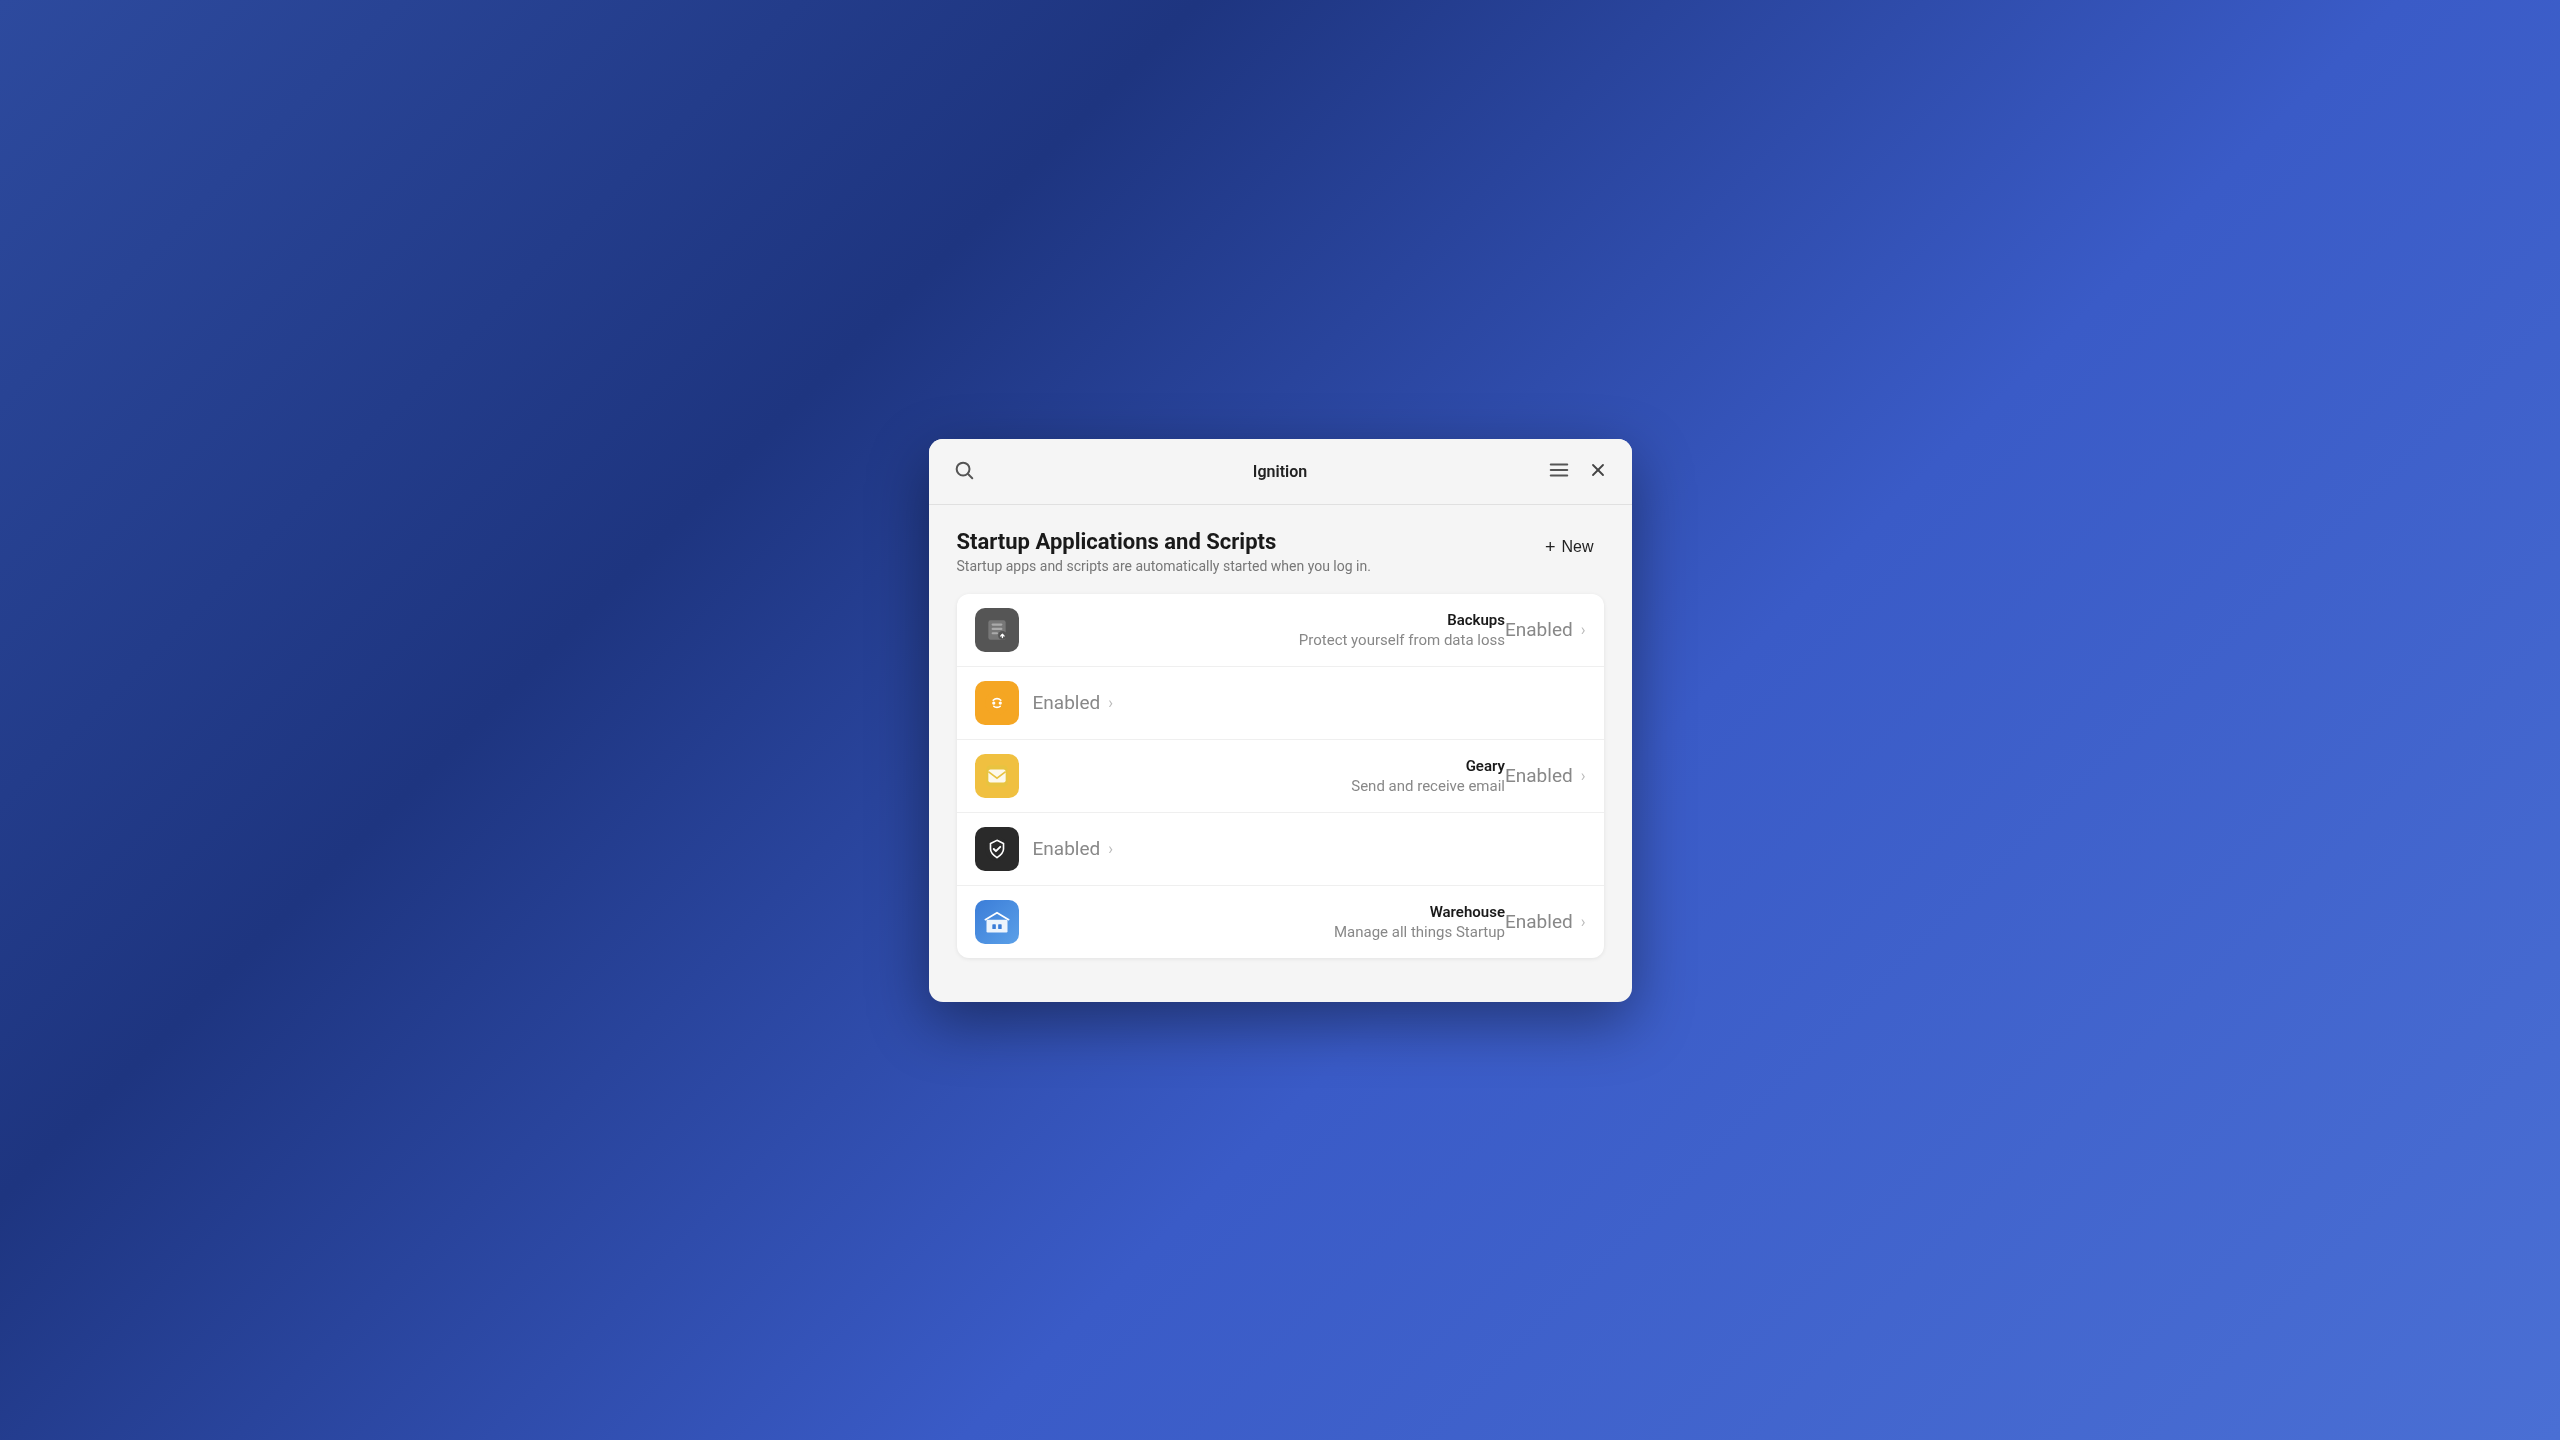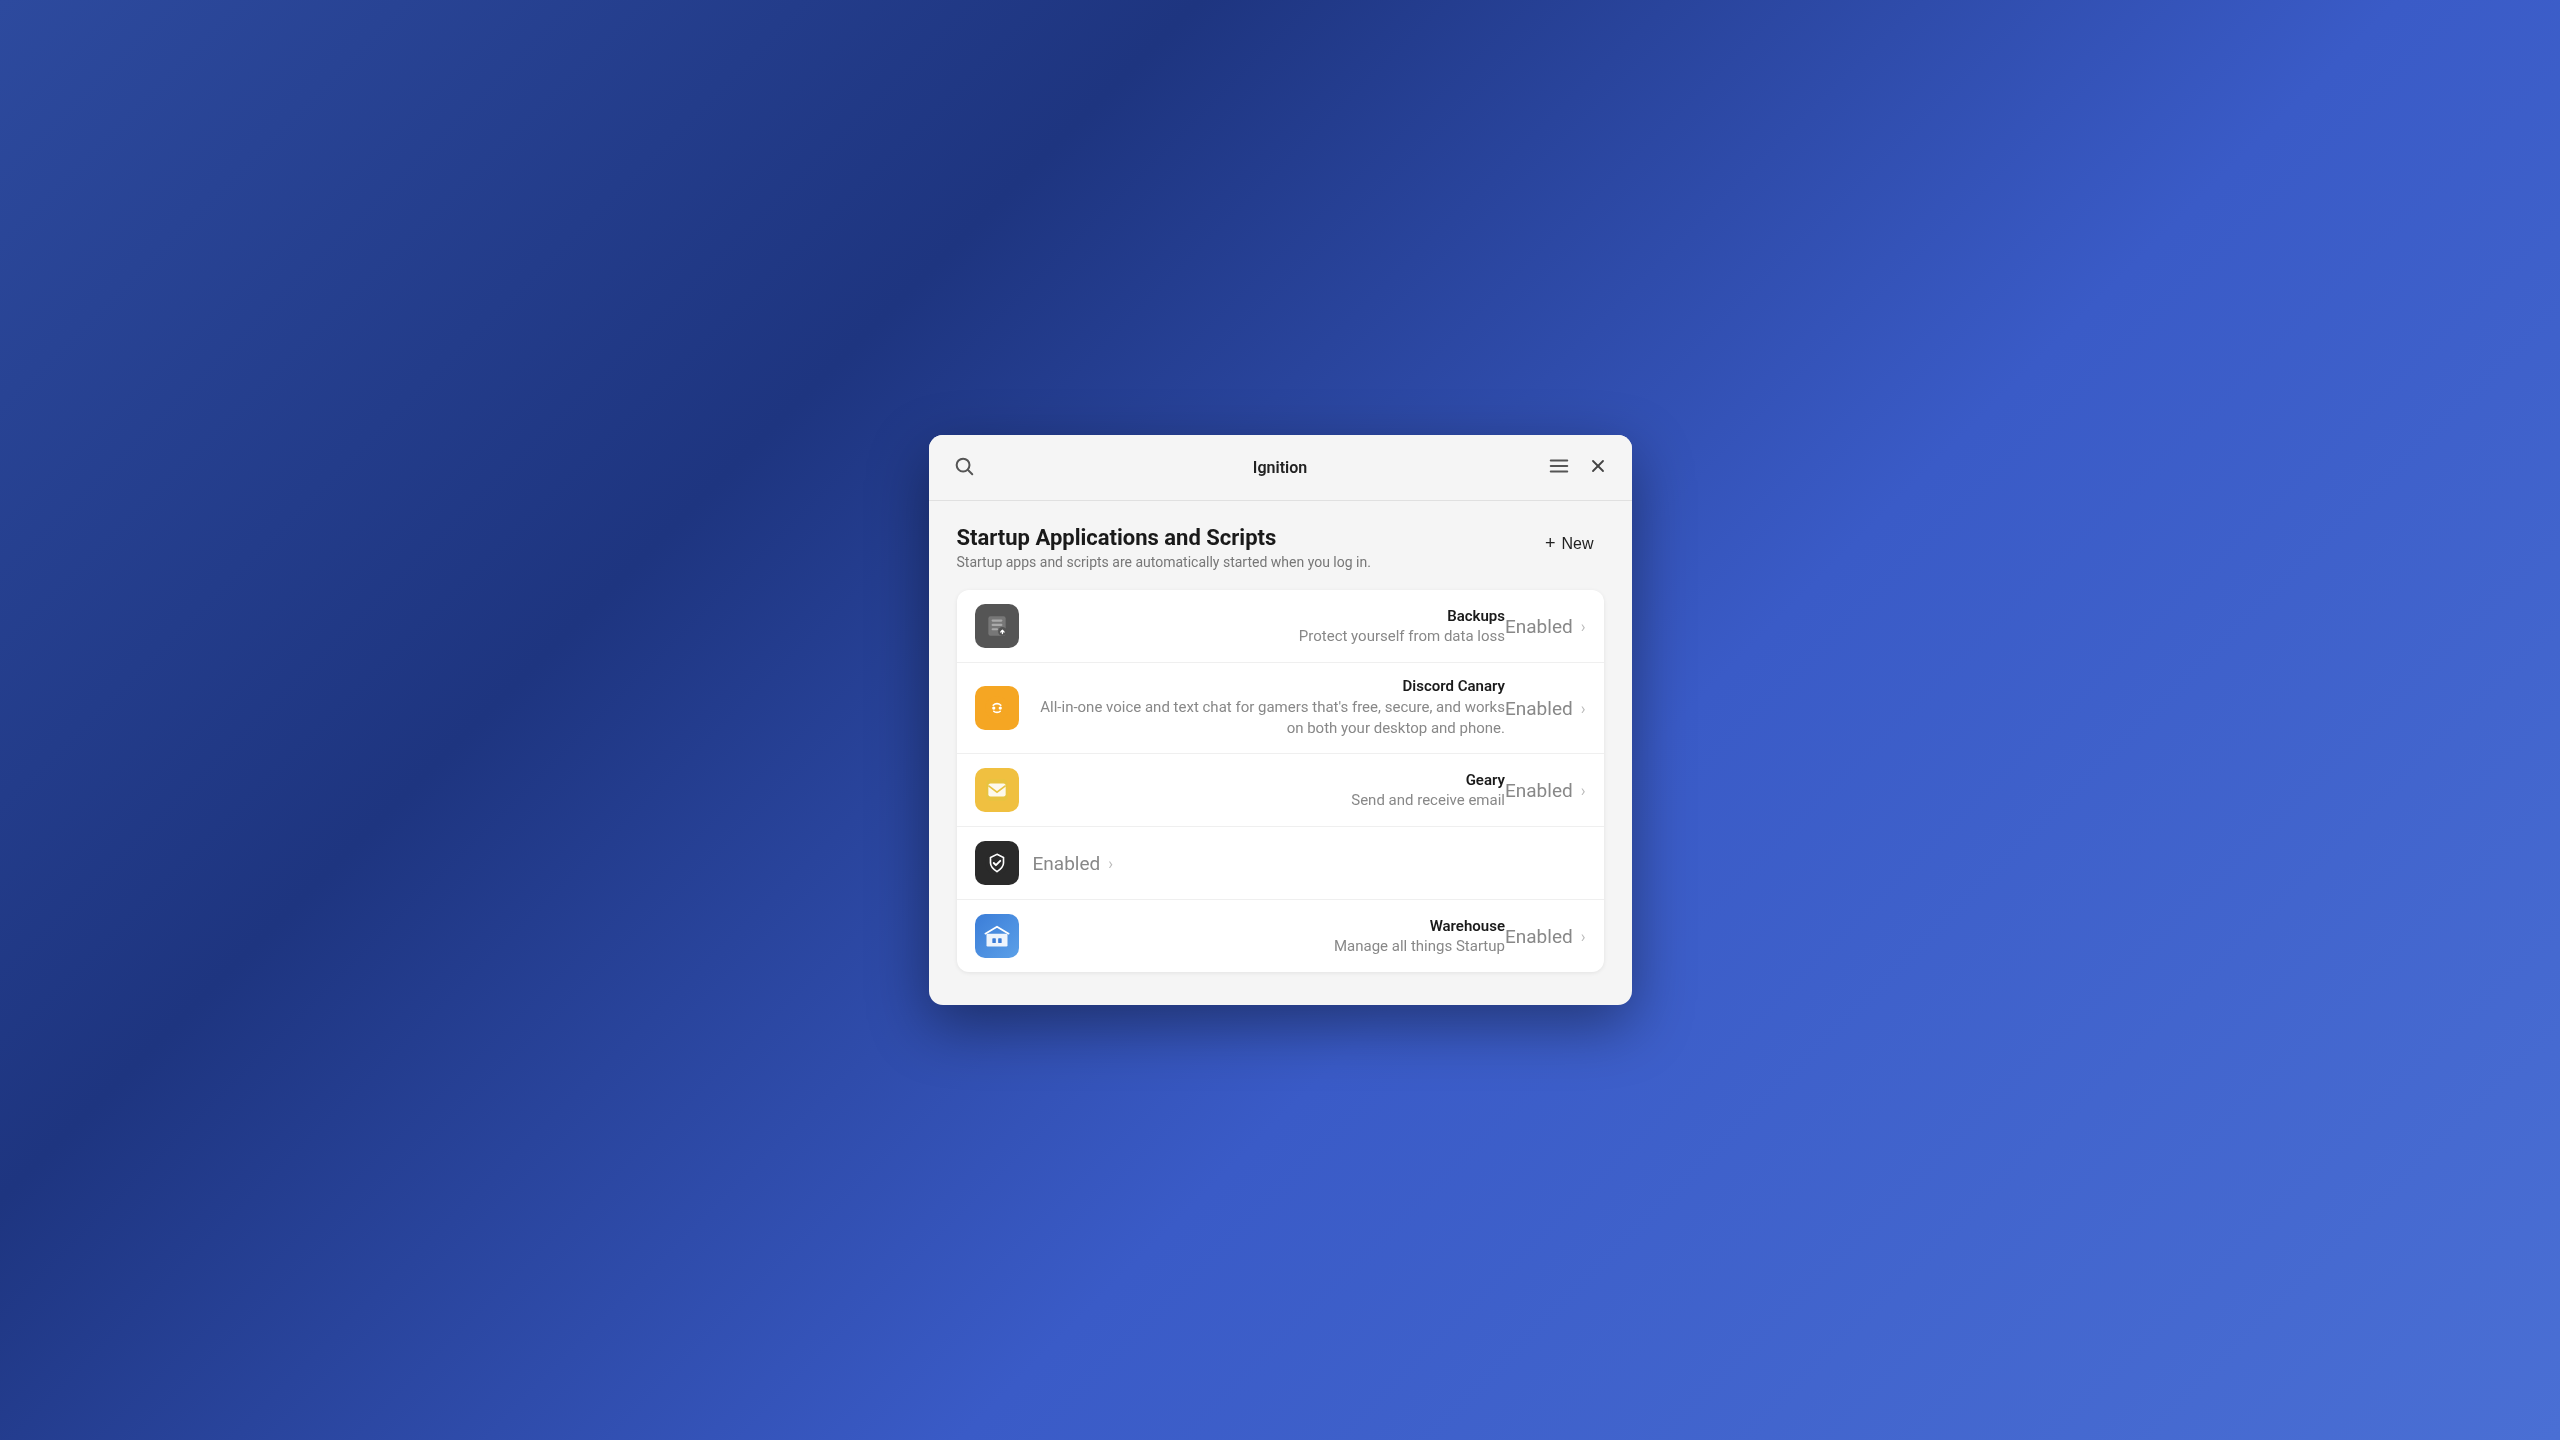--- a/index.html
+++ b/index.html
@@ -71,21 +71,21 @@
       line-height: 1;
       border-radius: 4px;
     }
 
     .close-btn {
       font-size: 16px;
       color: #444;
     }
 
     .content {
-      padding: 24px 28px 33px;
+      padding: 24px 28px 44px;
     }
 
     .header-row {
       display: flex;
       align-items: flex-start;
       justify-content: space-between;
       margin-bottom: 20px;
     }
 
     .page-title {
@@ -286,24 +286,20 @@
       <div class="app-item">
         <div class="app-icon icon-discord">
           <svg width="26" height="26" viewBox="0 0 24 24">
             <circle cx="12" cy="12" r="11" fill="#f5a623"></circle>
             <path d="M8.5 9.5 C8.5 9.5 10 8 12 8 C14 8 15.5 9.5 15.5 9.5" stroke="white" stroke-width="1.5" fill="none" stroke-linecap="round"></path>
             <ellipse cx="9" cy="12" rx="1.5" ry="1.5" fill="white"></ellipse>
             <ellipse cx="15" cy="12" rx="1.5" ry="1.5" fill="white"></ellipse>
             <path d="M9 15 C9 15 10 16 12 16 C14 16 15 15 15 15" stroke="white" stroke-width="1.5" fill="none" stroke-linecap="round"></path>
           </svg>
         </div>
-        <div class="app-info">
-          <div class="app-name">Discord Canary</div>
-          <div class="app-desc app-desc-long">All-in-one voice and text chat for gamers that's free, secure, and works on both your desktop and phone.</div>
-        </div>
         <span class="app-status">Enabled</span>
         <span class="chevron-icon">›</span>
       </div>
 
       <div class="app-item">
         <div class="app-icon icon-geary">
           <svg width="26" height="26" viewBox="0 0 24 24">
             <rect x="2" y="2" width="20" height="20" rx="4" fill="#e8c340"></rect>
             <rect x="4" y="6" width="16" height="12" rx="2" fill="white" opacity="0.9"></rect>
             <path d="M4 8 L12 14 L20 8" stroke="#e8c340" stroke-width="1.5" fill="none"></path>

